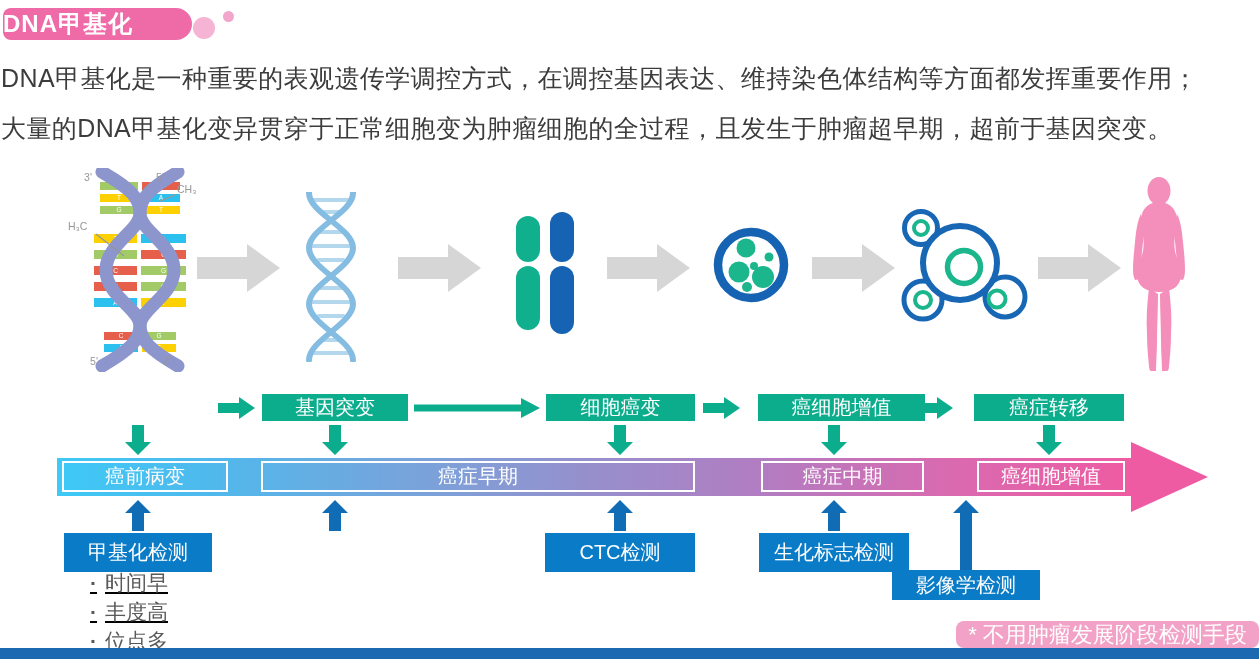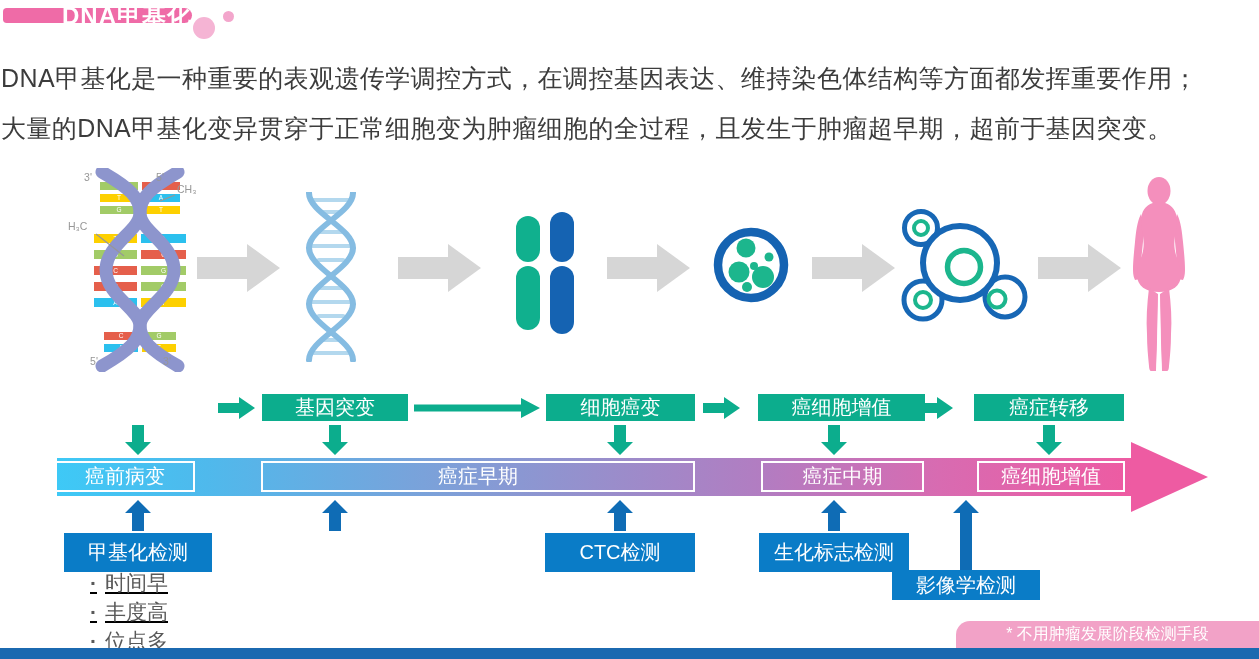--- a/index.html
+++ b/index.html
@@ -1,22 +1,22 @@
 <!DOCTYPE html>
 <html><head>
 <meta charset="utf-8">
 <style>
   html,body{margin:0;padding:0;background:#fff;}
   .canvas{position:relative;width:1259px;height:659px;background:#fff;overflow:hidden;
           font-family:"Liberation Sans","DejaVu Sans",sans-serif;}
 
   
-  .title-banner{position:absolute;left:3px;top:8px;width:189px;height:15px;background:#ef6ba7;
+  .title-banner{position:absolute;left:3px;top:8px;width:189px;height:32px;background:#ef6ba7;
     border-radius:8px 16px 16px 8px;color:#fff;font-weight:bold;font-size:24px;
-    display:flex;align-items:center;justify-content:flex-end;letter-spacing:1px;}
+    display:flex;align-items:center;justify-content:flex-start;letter-spacing:1px;}
   .deco-circle{position:absolute;border-radius:50%;}
   .deco-circle.big{left:193px;top:17px;width:22px;height:22px;background:#f5b4d4;}
   .deco-circle.small{left:223px;top:11px;width:11px;height:11px;background:#f3a6cc;}
 
   .intro{position:absolute;left:1px;width:1258px;margin:0;font-size:25px;color:#3c3c3c;
     letter-spacing:0.4px;white-space:nowrap;}
   .intro.l1{top:62px;} .intro.l2{top:112px;}
 
   
   .dna-svg{position:absolute;left:60px;top:168px;width:155px;height:204px;}
@@ -61,40 +61,40 @@
   .da0{left:125px}.da1{left:322px}.da2{left:607px}.da3{left:821px}.da4{left:1036px}
 
   
   .grad-bar{position:absolute;left:57px;top:458px;width:1076px;height:38px;
     background:linear-gradient(90deg,#3ec9f6 0%,#4fb9ec 14%,#7aa2da 34%,#978fcc 50%,
       #b37cc1 66%,#d86bb1 82%,#ee5ba2 100%);}
   .grad-head{position:absolute;left:1131px;top:442px;width:77px;height:70px;}
   .grad-head polygon{fill:#ee5ba2;}
   .sbox{position:absolute;top:461px;height:31px;border:2px solid #fff;box-sizing:border-box;
     color:#fff;font-size:20px;display:flex;align-items:center;justify-content:center;}
-  .s0{left:55px;width:140px}.s1{left:261px;width:434px}.s2{left:761px;width:163px}.s3{left:977px;width:148px}
+  .s0{left:62px;width:166px}.s1{left:261px;width:434px}.s2{left:761px;width:163px}.s3{left:977px;width:148px}
 
   
   .uarr{position:absolute;top:500px;width:26px;height:31px;} .uarr polygon{fill:#0f6cb5;}
   .ua0{left:125px}.ua1{left:322px}.ua2{left:607px}.ua3{left:821px}
   .uarr-tall{position:absolute;left:953px;top:500px;width:26px;height:70px;}
   .uarr-tall polygon{fill:#0f6cb5;}
   .dbox{position:absolute;top:533px;height:39px;background:#0a7cc7;color:#fff;font-size:20px;
     display:flex;align-items:center;justify-content:center;}
   .d0{left:64px;width:148px}.d1{left:260px;width:148px}.d2{left:545px;width:150px}
   .d3{left:759px;width:150px}.d4{left:892px;width:148px;top:570px;height:30px;}
 
   .features{position:absolute;left:90px;top:568px;margin:0;padding:0;list-style:none;text-decoration:underline;}
   .features li{font-size:21px;color:#595959;line-height:29px;}
   .features li::before{content:"·";font-weight:bold;margin-right:8px;}
 
   
   .footnote{position:absolute;left:956px;top:621px;width:303px;height:27px;background:#f2a2c7;
-    border-top-left-radius:14px;color:#fff;font-size:16px;display:flex;align-items:center;
-    justify-content:center;}
+    border-top-left-radius:14px;color:#fff;font-size:22px;display:flex;align-items:center;
+    justify-content:center;border-radius:8px;}
   .bottom-bar{position:absolute;left:0;top:648px;width:1259px;height:11px;background:#1b69b0;}
 </style>
 </head>
 <body>
 
 <div class="canvas">
 
   <div class="title-banner">
     <span>DNA甲基化</span>
   </div>

